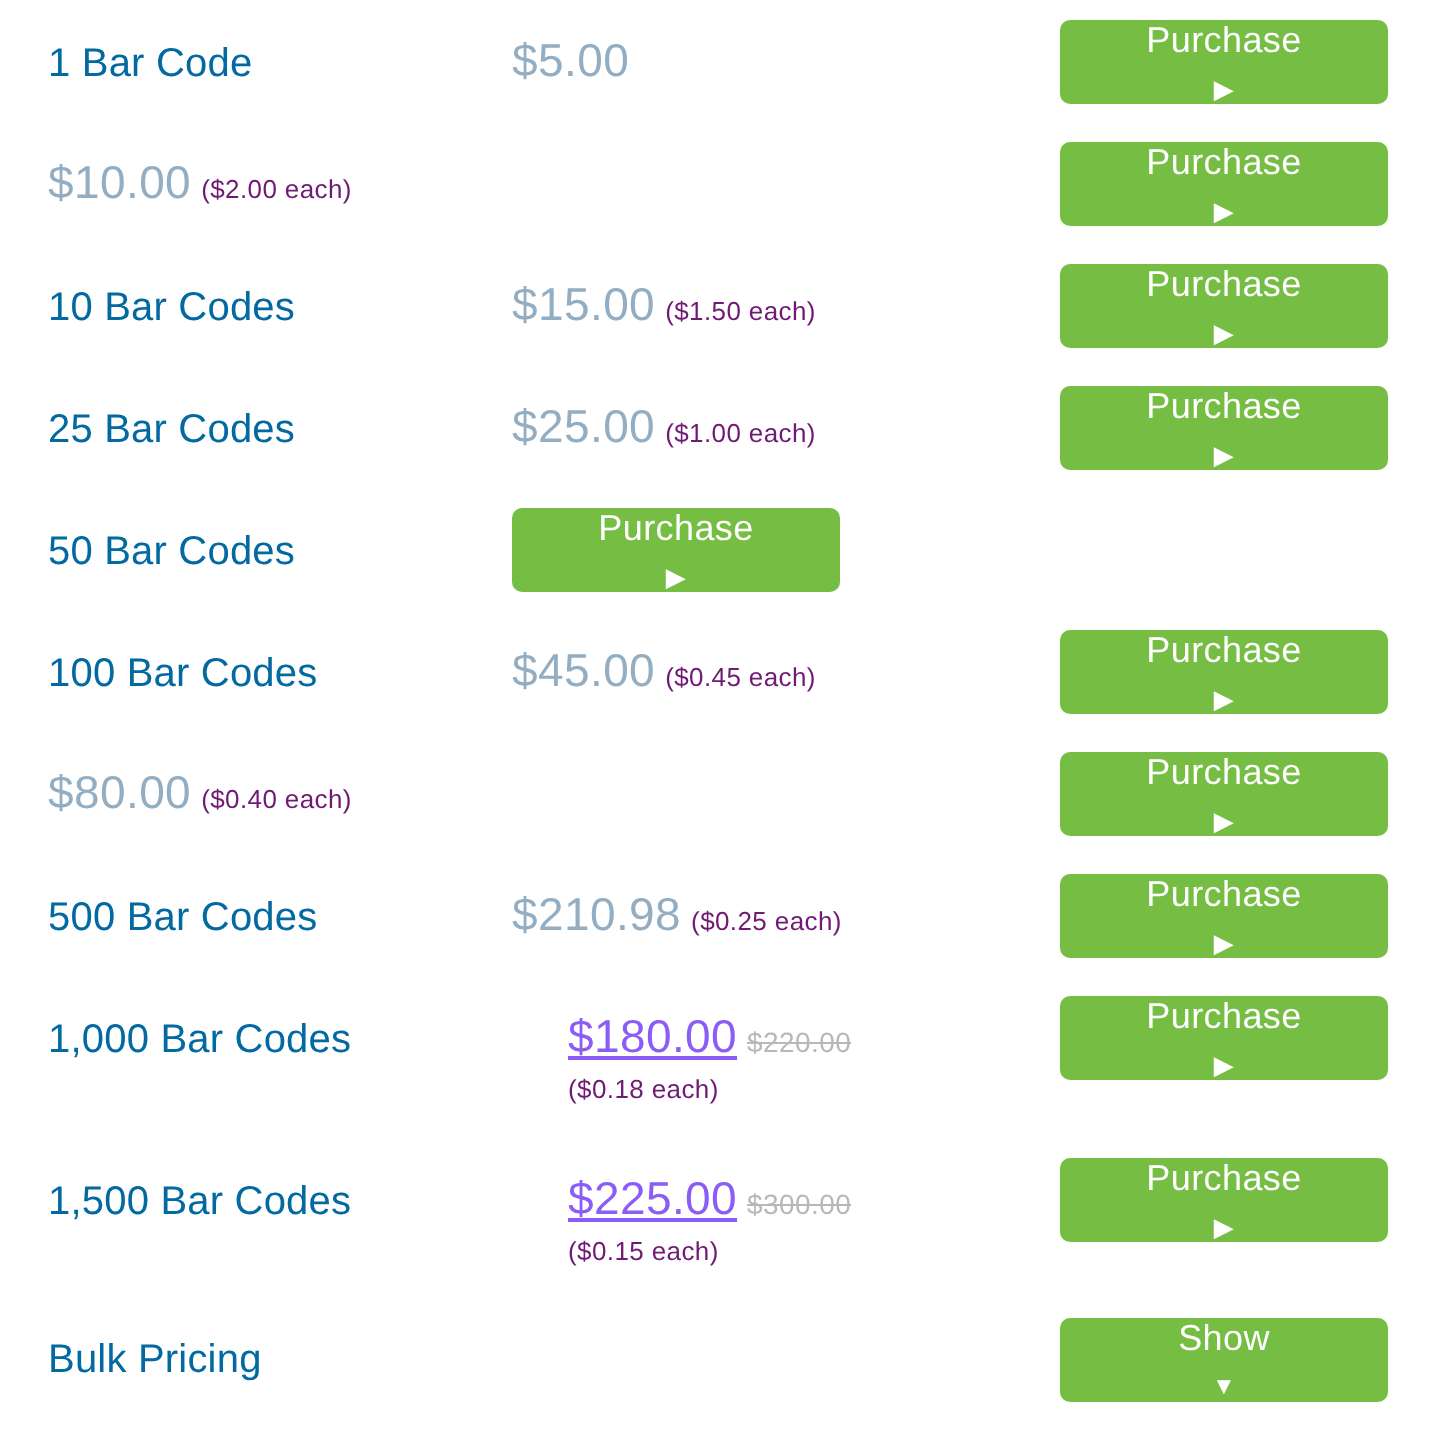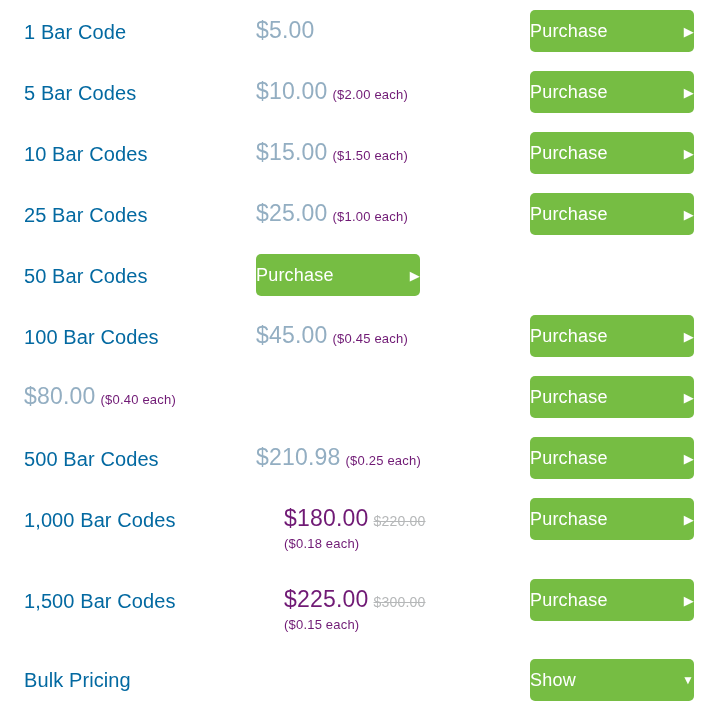--- a/index.html
+++ b/index.html
@@ -55,21 +55,22 @@
     white-space: nowrap;
   }
 
   .amount {
     font-size: 23px;
     color: #93aec2;
     letter-spacing: 0.2px;
     vertical-align: baseline;
   }
   .amount.sale {
-    color: #701a75;
+    color: #8b5cf6;
+    text-decoration: underline;
   }
 
   .was {
     font-size: 14px;
     color: #b6b8b9;
     text-decoration: line-through;
     margin-left: 5px;
     letter-spacing: 0.2px;
   }
 
@@ -89,34 +90,35 @@
     flex: 0 0 176px;
     width: 176px;
     display: flex;
     justify-content: flex-start;
     padding-top: 10px;
   }
 
   .btn {
     display: inline-flex;
     align-items: center;
-    justify-content: space-between;
+    justify-content: flex-start;
     gap: 7px;
     width: 164px;
     height: 42px;
     box-sizing: border-box;
     background: #76bd43;
     color: #ffffff;
     font-size: 18px;
     letter-spacing: 0.2px;
     border: none;
     border-radius: 5px;
     cursor: pointer;
     font-family: "Liberation Sans", sans-serif;
     padding: 0;
+    flex-direction: column;
   }
   .btn .caret {
     font-size: 13px;
     line-height: 1;
     position: relative;
     top: 0px;
   }
   .btn .caret.down {
     font-size: 12px;
   }
@@ -144,21 +146,20 @@
         <div class="cell-qty">1 Bar Code</div>
         <div class="cell-price"><span class="amount">$5.00</span></div>
         <div class="cell-action">
           <button class="btn">
             <span>Purchase</span>
             <span class="caret">▶</span>
           </button>
         </div>
       </div>
       <div class="price-row">
-        <div class="cell-qty">5 Bar Codes</div>
         <div class="cell-price"><span class="amount">$10.00</span><span class="each">($2.00 each)</span></div>
         <div class="cell-action">
           <button class="btn">
             <span>Purchase</span>
             <span class="caret">▶</span>
           </button>
         </div>
       </div>
       <div class="price-row">
         <div class="cell-qty">10 Bar Codes</div>

